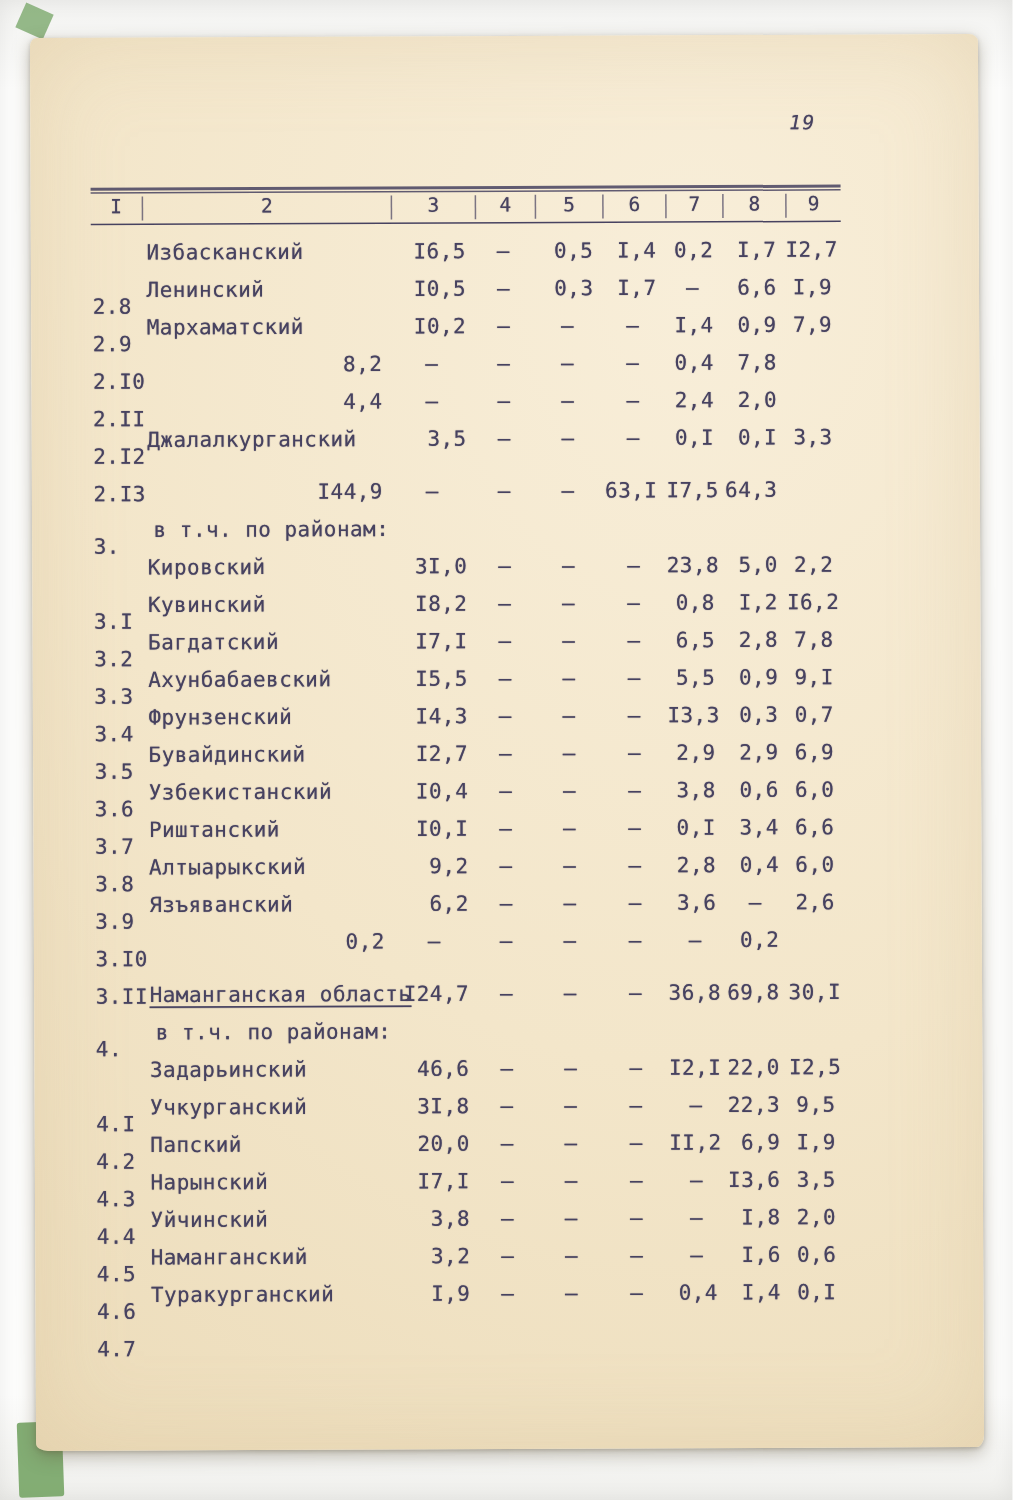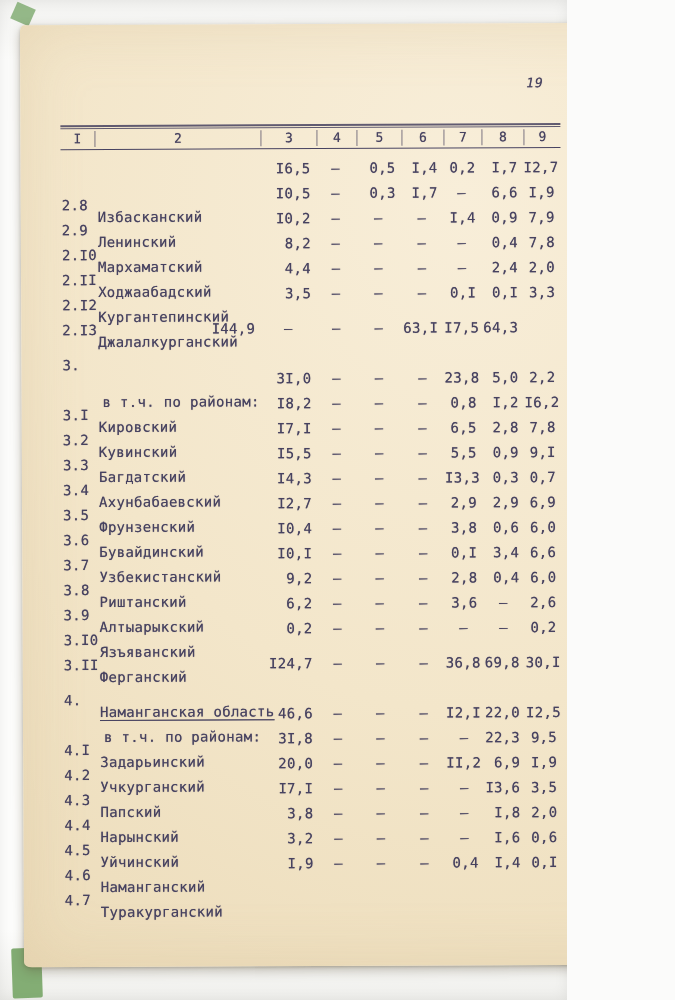--- a/index.html
+++ b/index.html
@@ -8,21 +8,21 @@
     --green:#7ca96d;
   }
   *{box-sizing:border-box;margin:0;padding:0;}
   body{
     width:675px;height:1000px;
     background:#fbfbfa;
     font-family:"DejaVu Sans Mono","Liberation Mono",monospace;
     overflow:hidden;
   }
   .scan{
-    position:relative;width:567px;height:1000px;overflow:hidden;
+    position:relative;width:675px;height:1000px;overflow:hidden;
     background:linear-gradient(180deg,#f2f2f0,#fdfdfc 6%,#fdfdfc 93%,#efefec);
     box-shadow:inset 0 0 14px rgba(0,0,0,.07);
   }
   .green-top{
     position:absolute;left:13px;top:5px;width:20px;height:18px;
     background:var(--green);opacity:.8;transform:rotate(24deg);
   }
   .green-bottom{
     position:absolute;left:12px;top:948px;width:30px;height:50px;
     background:var(--green);opacity:.95;border-radius:2px;transform:rotate(-2deg);
@@ -52,21 +52,21 @@
     border-bottom:1.4px solid var(--ink);padding:2px 0 2px;
   }
   .thead .h{
     font-size:13px;text-align:center;line-height:16px;height:16px;
     border-left:1px solid rgba(71,66,96,.7);
   }
   .thead .h:first-child{border-left:none;}
   .tbody{padding-top:7px;}
   .row{display:grid;grid-template-columns:var(--cols);height:25px;line-height:25px;font-size:14px;letter-spacing:.3px;}
   .row .idx{text-align:left;padding-left:1px;margin-top:36px;}
-  .row .name{padding-left:3px;white-space:nowrap;margin-top:48px;}
+  .row .name{padding-left:3px;white-space:nowrap;}
   .row .v{text-align:right;padding-right:6px;}
   .row .v.dash{text-align:center;padding-right:2px;}
   .row.section{margin-top:10px;}
   .row.section .name{text-decoration:underline;text-underline-offset:3px;}
   .row.subrow .name{padding-left:7px;}
 </style>
 </head>
 <body>
 
 <div class="scan">
@@ -116,32 +116,30 @@
             <span class="v">I0,2</span>
             <span class="v dash">–</span>
             <span class="v dash">–</span>
             <span class="v dash">–</span>
             <span class="v">I,4</span>
             <span class="v">0,9</span>
             <span class="v">7,9</span>
           </div>
           <div class="row ">
             <span class="idx">2.II</span>
-            <span class="name">Ходжаабадский</span>
             <span class="v">8,2</span>
             <span class="v dash">–</span>
             <span class="v dash">–</span>
             <span class="v dash">–</span>
             <span class="v dash">–</span>
             <span class="v">0,4</span>
             <span class="v">7,8</span>
           </div>
           <div class="row ">
             <span class="idx">2.I2</span>
-            <span class="name">Кургантепинский</span>
             <span class="v">4,4</span>
             <span class="v dash">–</span>
             <span class="v dash">–</span>
             <span class="v dash">–</span>
             <span class="v dash">–</span>
             <span class="v">2,4</span>
             <span class="v">2,0</span>
           </div>
           <div class="row ">
             <span class="idx">2.I3</span>
@@ -273,21 +271,20 @@
             <span class="v">6,2</span>
             <span class="v dash">–</span>
             <span class="v dash">–</span>
             <span class="v dash">–</span>
             <span class="v">3,6</span>
             <span class="v dash">–</span>
             <span class="v">2,6</span>
           </div>
           <div class="row ">
             <span class="idx">3.II</span>
-            <span class="name">Ферганский</span>
             <span class="v">0,2</span>
             <span class="v dash">–</span>
             <span class="v dash">–</span>
             <span class="v dash">–</span>
             <span class="v dash">–</span>
             <span class="v dash">–</span>
             <span class="v">0,2</span>
           </div>
           <div class="row section">
             <span class="idx">4.</span>

